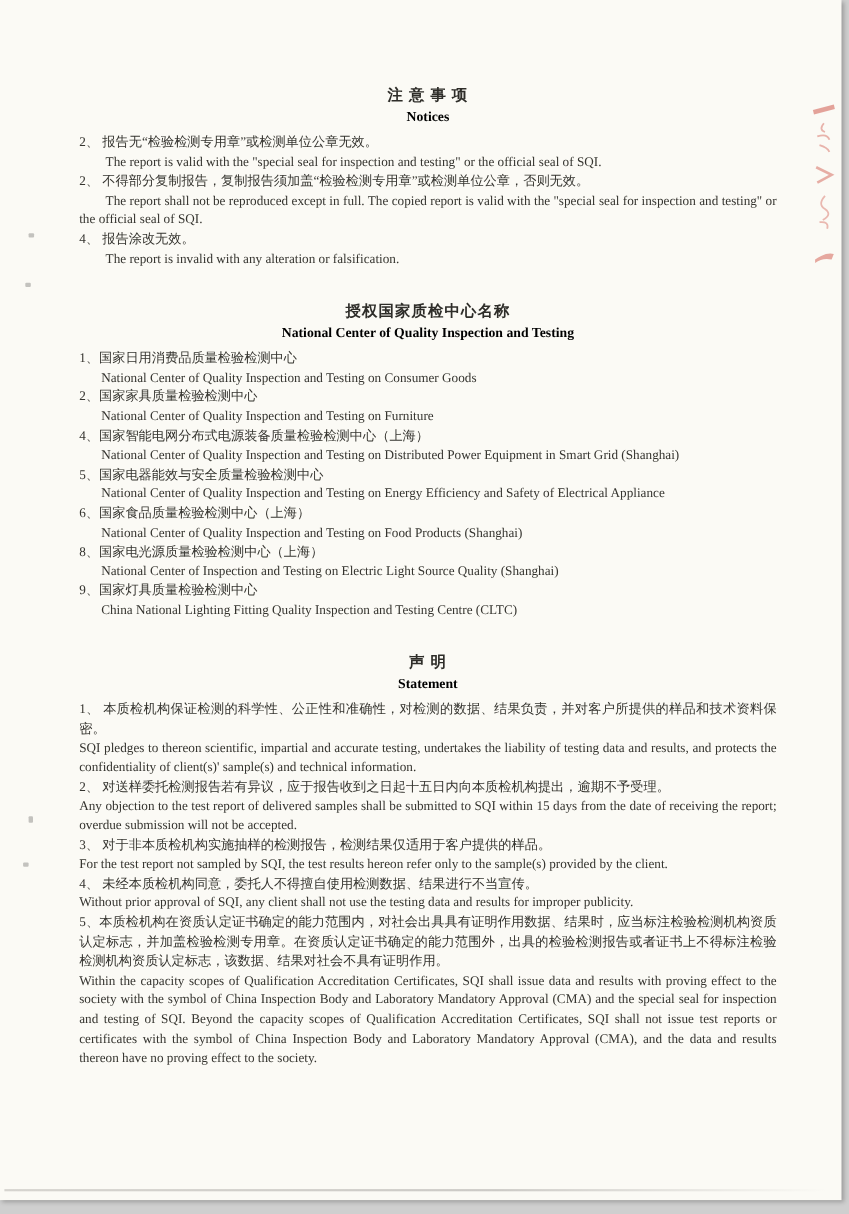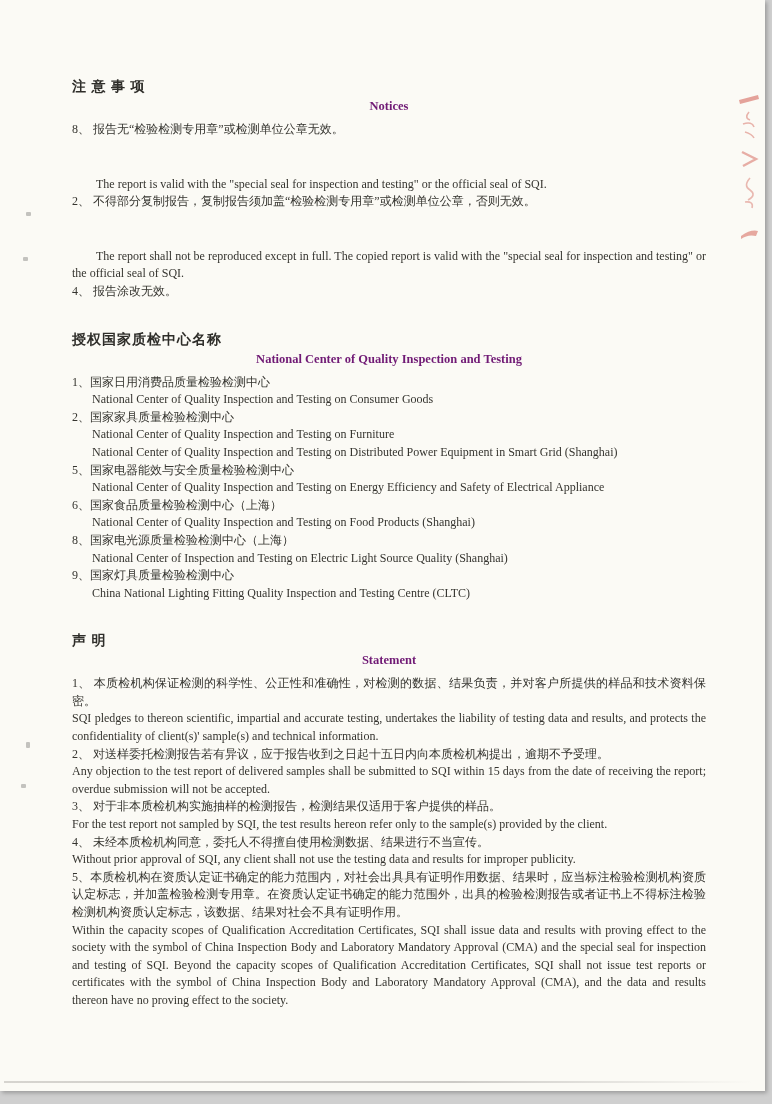--- a/index.html
+++ b/index.html
@@ -21,30 +21,30 @@
     position:absolute;left:0;top:0;width:765px;height:1091px;
     background:var(--color-paper);
     box-shadow:2px 2px 4px rgba(0,0,0,.25);
   }
   .content{
     position:absolute;left:72px;top:78px;width:634px;
   }
   section{margin-bottom:18px;}
   section.gap{margin-top:30px;}
   .title-zh{
-    text-align:left;font-size:14px;font-weight:bold;
+    text-align:center;font-size:14px;font-weight:bold;
     letter-spacing:1px;margin-bottom:3px;color:#2e2d29;
   }
   .title-en{
-    text-align:center;font-size:12.5px;font-weight:bold;margin-bottom:7px;color:#701a75;
+    text-align:center;font-size:12.5px;font-weight:bold;margin-bottom:7px;color:#000000;
   }
   p{
     font-size:12px;line-height:17.6px;text-align:justify;
   }
-  p.en-indent{text-indent:24px;margin-top:37px;}
+  p.en-indent{text-indent:24px;}
   p.en-indent-sm{text-indent:20px;}
   .item{margin:0;}
   
   .red-marks{position:absolute;right:3px;top:90px;width:26px;height:160px;opacity:.75;}
   
   .speck{position:absolute;width:5px;height:4px;background:var(--color-speck);border-radius:1px;}
   .speck.s1{left:26px;top:212px;}
   .speck.s2{left:23px;top:257px;}
   .speck.s3{left:26px;top:742px;width:4px;height:6px;}
   .speck.s4{left:21px;top:784px;}
@@ -56,44 +56,46 @@
 </head>
 <body>
 
 <div class="paper">
   <div class="content">
 
     <section>
       <div class="title-zh">注 意 事 项</div>
       <div class="title-en">Notices</div>
       <div class="item">
-        <p class="zh">8、 报告无“检验检测专用章”或检测单位公章无效。</p>
+        <p class="zh">2、 报告无“检验检测专用章”或检测单位公章无效。</p>
         <p class="en-indent">The report is valid with the "special seal for inspection and testing" or the official seal of SQI.</p>
       </div>
       <div class="item">
         <p class="zh">2、 不得部分复制报告，复制报告须加盖“检验检测专用章”或检测单位公章，否则无效。</p>
         <p class="en-indent">The report shall not be reproduced except in full. The copied report is valid with the "special seal for inspection and testing" or the official seal of SQI.</p>
       </div>
       <div class="item">
         <p class="zh">4、 报告涂改无效。</p>
+        <p class="en-indent">The report is invalid with any alteration or falsification.</p>
       </div>
     </section>
 
     <section class="gap">
       <div class="title-zh">授权国家质检中心名称</div>
       <div class="title-en">National Center of Quality Inspection and Testing</div>
       <div class="item">
         <p class="zh">1、国家日用消费品质量检验检测中心</p>
         <p class="en-indent-sm">National Center of Quality Inspection and Testing on Consumer Goods</p>
       </div>
       <div class="item">
         <p class="zh">2、国家家具质量检验检测中心</p>
         <p class="en-indent-sm">National Center of Quality Inspection and Testing on Furniture</p>
       </div>
       <div class="item">
+        <p class="zh">4、国家智能电网分布式电源装备质量检验检测中心（上海）</p>
         <p class="en-indent-sm">National Center of Quality Inspection and Testing on Distributed Power Equipment in Smart Grid (Shanghai)</p>
       </div>
       <div class="item">
         <p class="zh">5、国家电器能效与安全质量检验检测中心</p>
         <p class="en-indent-sm">National Center of Quality Inspection and Testing on Energy Efficiency and Safety of Electrical Appliance</p>
       </div>
       <div class="item">
         <p class="zh">6、国家食品质量检验检测中心（上海）</p>
         <p class="en-indent-sm">National Center of Quality Inspection and Testing on Food Products (Shanghai)</p>
       </div>

